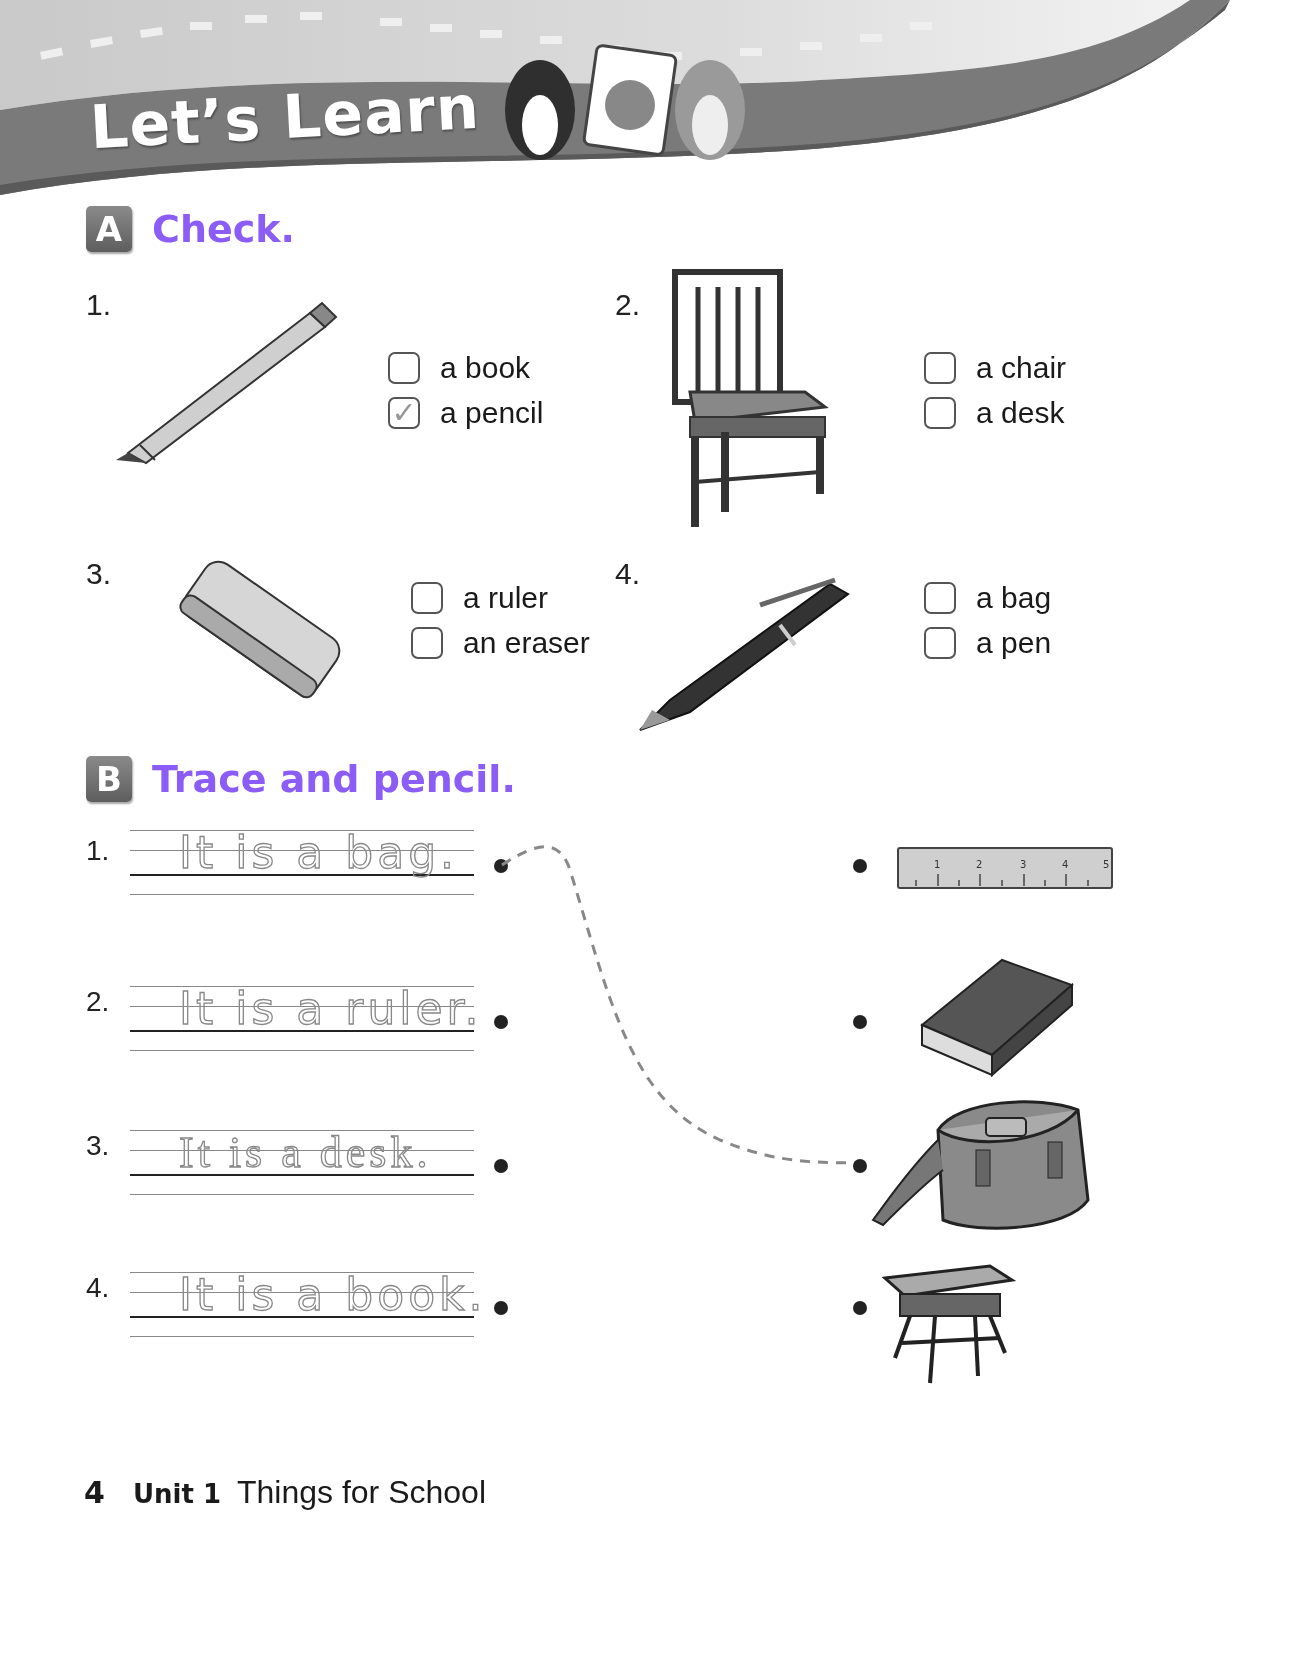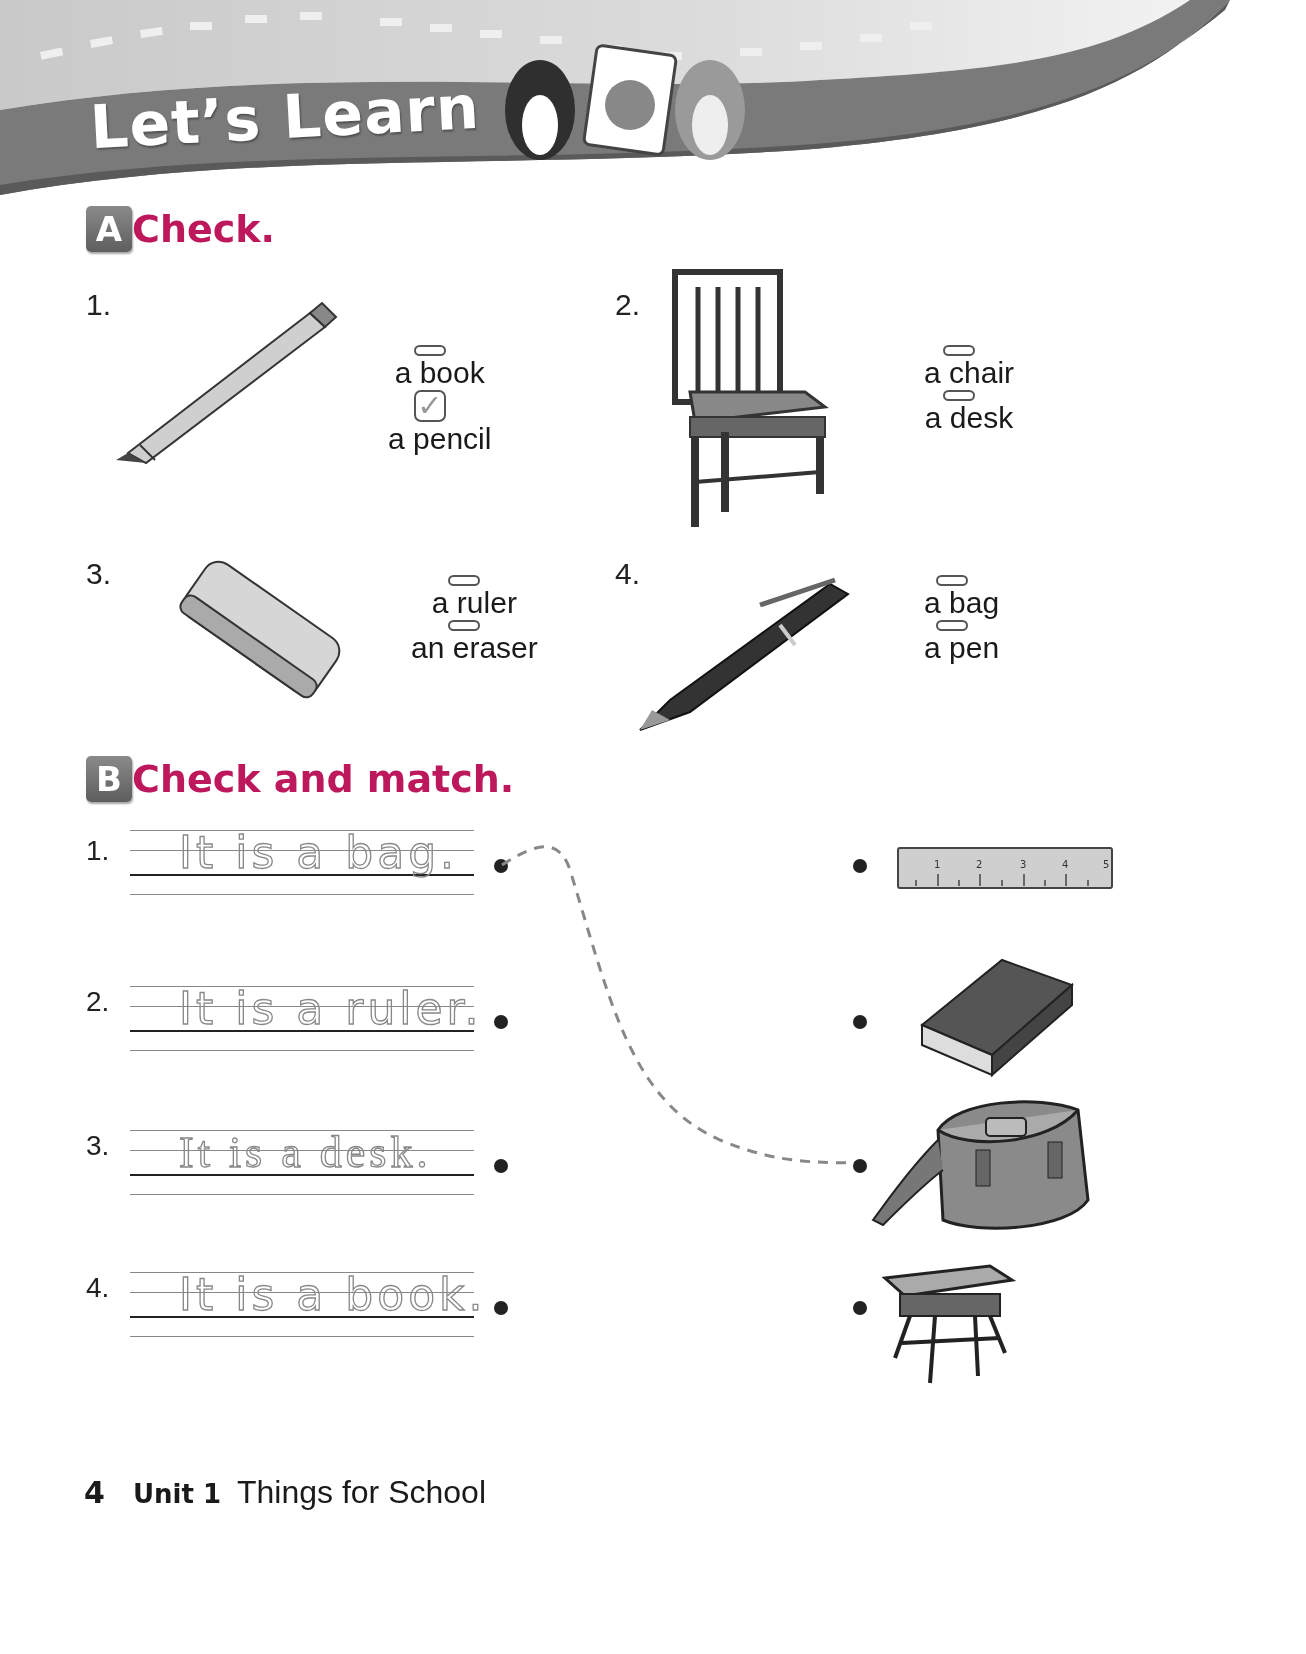--- a/index.html
+++ b/index.html
@@ -1,24 +1,24 @@
 <!DOCTYPE html>
 <html><head>
 <meta charset="utf-8">
 <style>
   html,body{margin:0;padding:0;background:#fff;}
   body{width:1306px;height:1654px;position:relative;overflow:hidden;font-family:"Liberation Sans","DejaVu Sans",sans-serif;color:#1a1a1a;}
   .banner{position:absolute;left:0;top:0;width:1306px;height:210px;}
   .banner-title{position:absolute;left:90px;top:82px;font-family:"DejaVu Sans",sans-serif;font-weight:bold;font-size:60px;color:#fff;letter-spacing:1px;transform:rotate(-3deg);text-shadow:1px 2px 2px rgba(0,0,0,.35);}
   .section-head{position:absolute;display:flex;align-items:center;}
   .letter-badge{width:46px;height:46px;background:linear-gradient(#8a8a8a,#5e5e5e);border-radius:5px;color:#fff;font-family:"DejaVu Sans",sans-serif;font-weight:bold;font-size:34px;display:flex;align-items:center;justify-content:center;box-shadow:1px 2px 2px rgba(0,0,0,.35);}
-  .section-title{margin-left:0;font-family:"DejaVu Sans",sans-serif;font-weight:bold;font-size:38px;color:#be185d;}
+  .section-title{margin-left:20px;font-family:"DejaVu Sans",sans-serif;font-weight:bold;font-size:38px;color:#8b5cf6;}
   .qnum{position:absolute;font-size:30px;color:#222;}
   .options{position:absolute;}
-  .opt{display:flex;align-items:center;height:45px;flex-direction:column;}
+  .opt{display:flex;align-items:center;height:45px;}
   .cb{width:32px;height:32px;border:2.5px solid #555;border-radius:7px;box-sizing:border-box;margin-right:20px;display:flex;align-items:center;justify-content:center;color:#999;font-size:30px;line-height:1;}
   .opt-label{font-size:30px;color:#1a1a1a;}
   .pic{position:absolute;}
   .trace-row{position:absolute;left:0;}
   .trace-num{position:absolute;font-size:28px;color:#222;}
   .lines{position:absolute;left:130px;width:344px;height:66px;}
   .lines .l{position:absolute;left:0;width:100%;height:0;border-top:1.5px solid #888;}
   .lines .base{border-top:2px solid #222;}
   .trace-text{position:absolute;left:136px;font-family:"DejaVu Sans",sans-serif;font-size:44px;color:transparent;-webkit-text-stroke:1.3px #888;letter-spacing:4px;white-space:nowrap;margin-left:43px;}
   .dot{position:absolute;width:14px;height:14px;border-radius:50%;background:#222;}
@@ -158,21 +158,21 @@
     <span class="opt-label">a bag</span>
   </div>
   <div class="opt">
     <div class="cb"></div>
     <span class="opt-label">a pen</span>
   </div>
 </div>
 
 <div class="section-head" style="left:86px;top:756px;">
   <div class="letter-badge">B</div>
-  <div class="section-title">Check and match.</div>
+  <div class="section-title">Trace and pencil.</div>
 </div>
 
 <div class="trace-row" style="top:830px;">
   <div class="trace-num" style="left:86px;top:5px;">1.</div>
   <div class="lines">
       <div class="l" style="top:0"></div>
       <div class="l" style="top:20px"></div>
       <div class="l base" style="top:44px"></div>
       <div class="l" style="top:64px"></div>
     </div>

